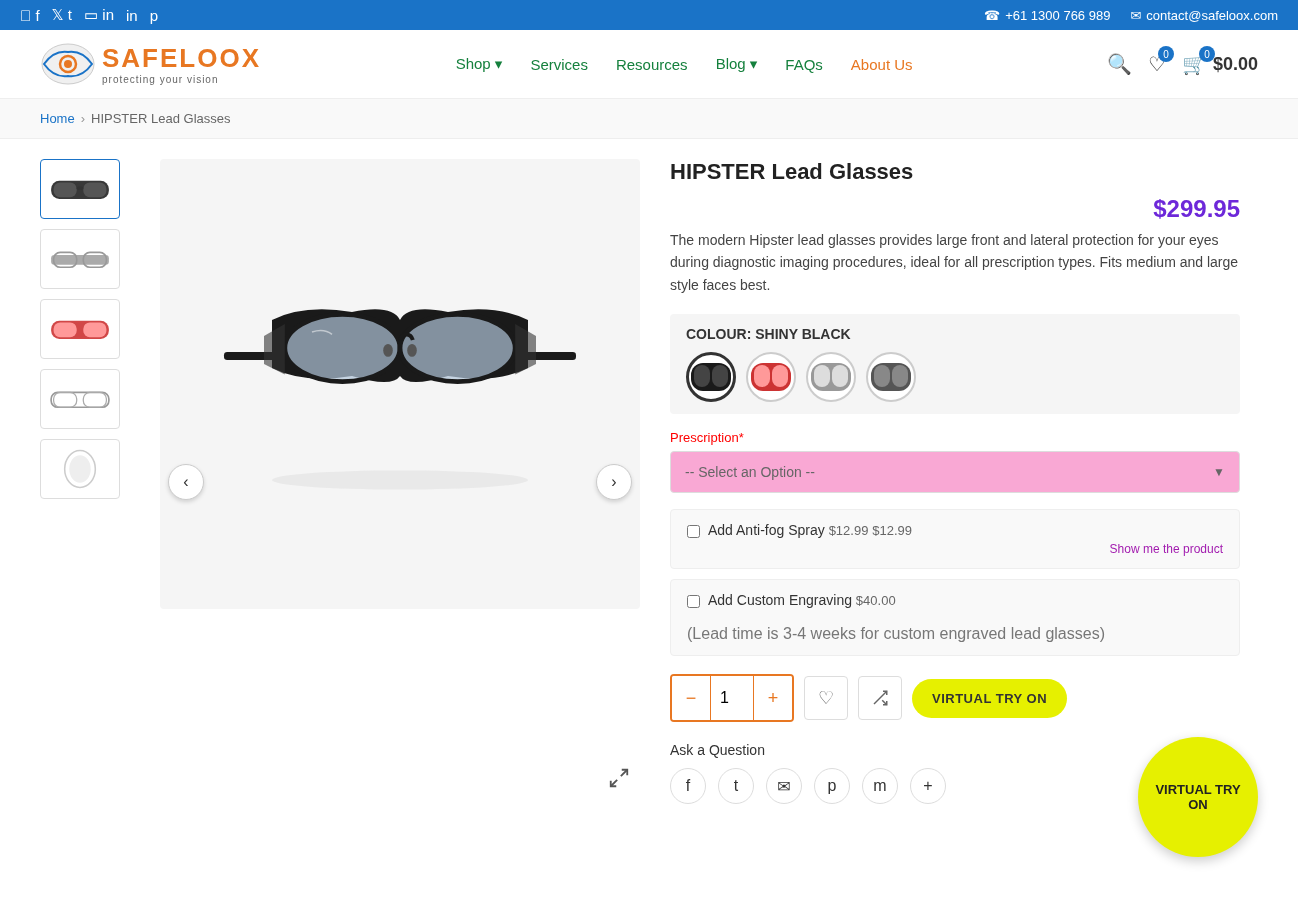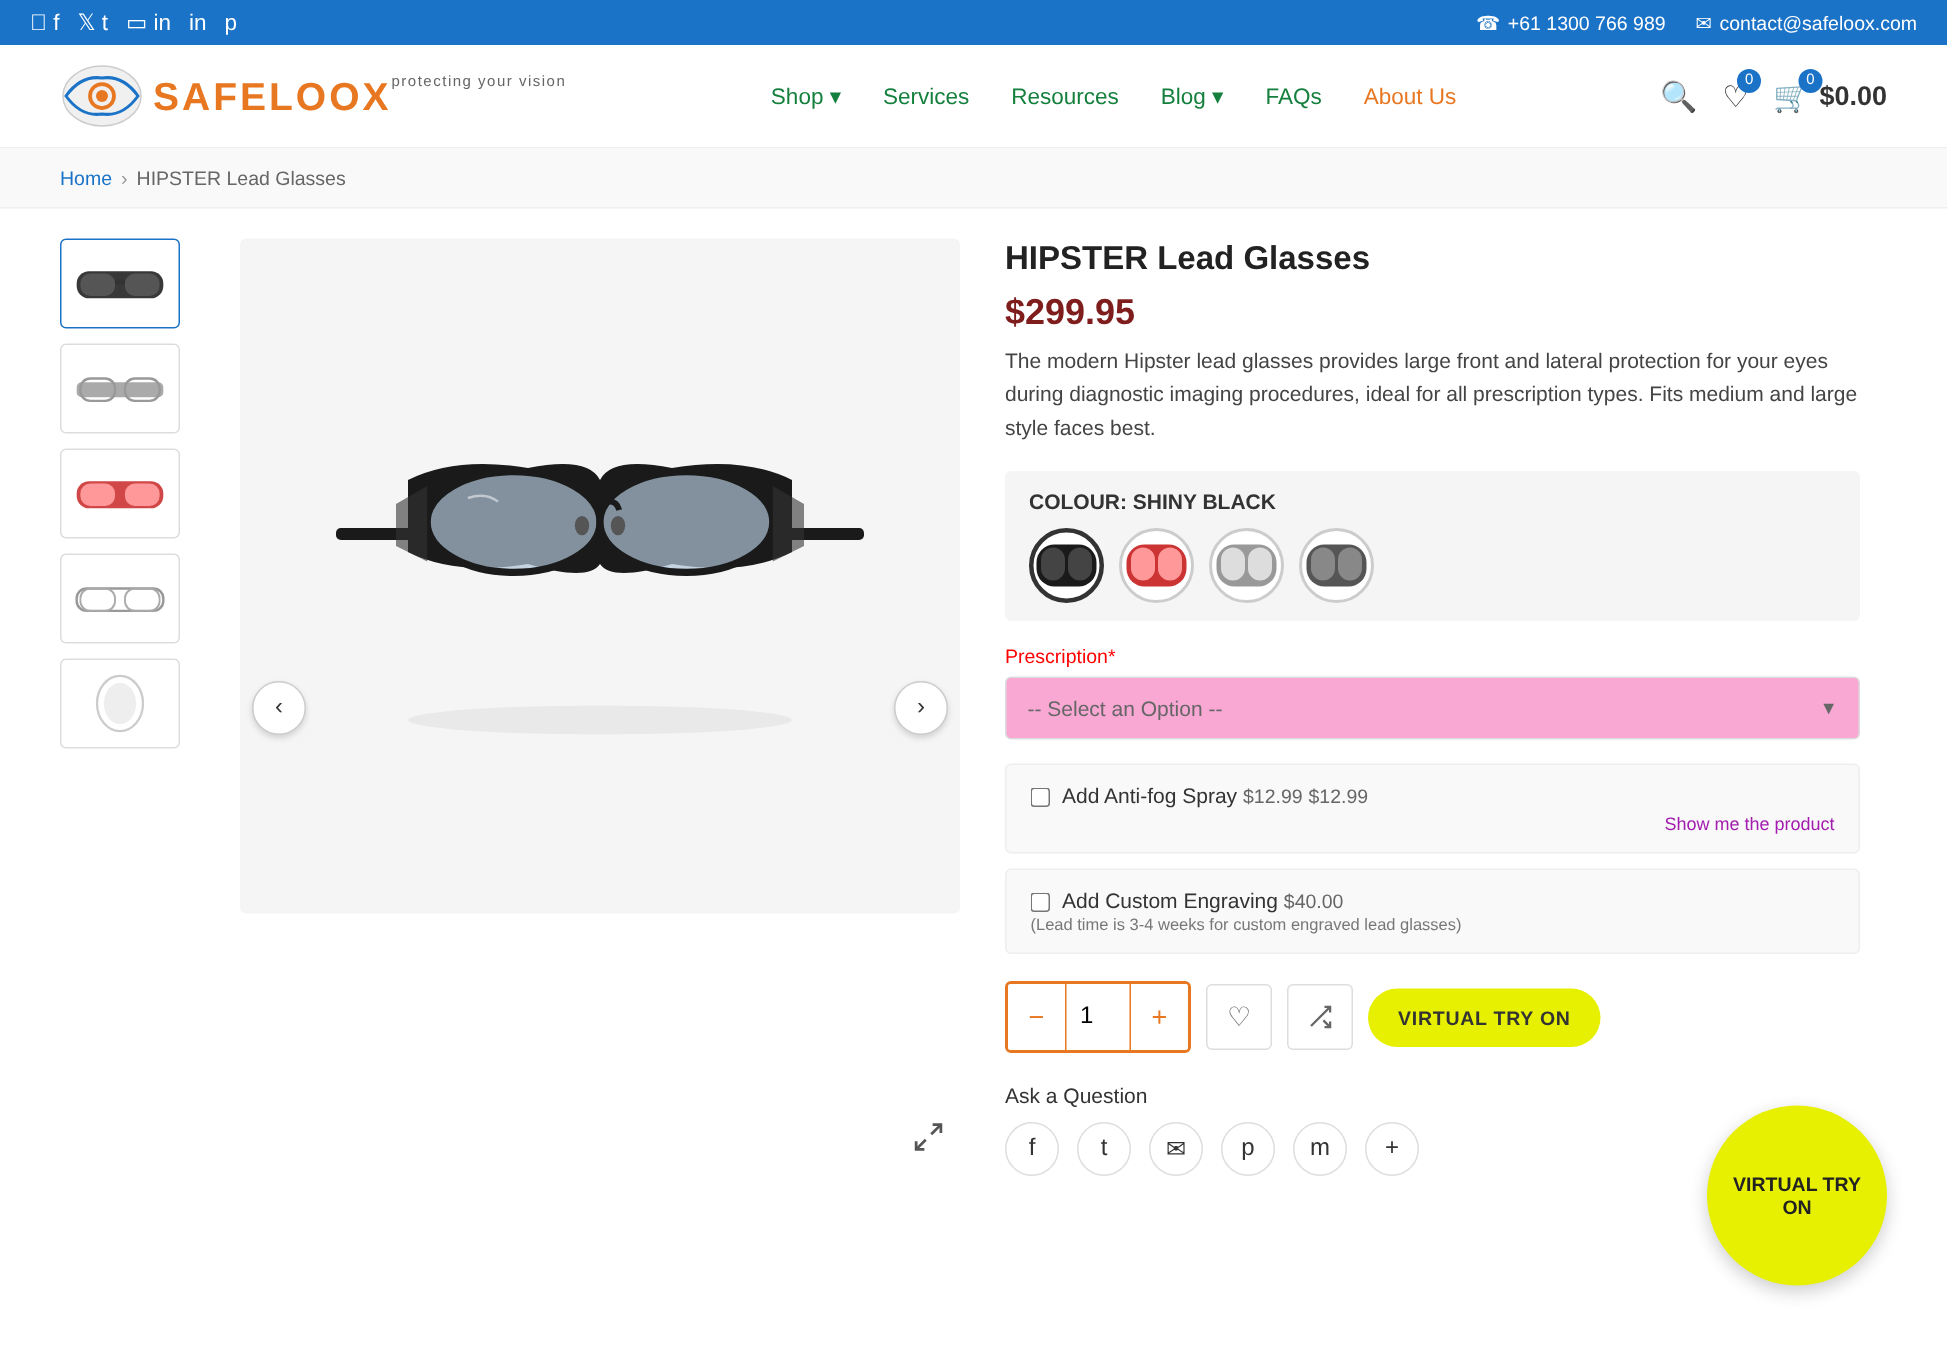--- a/index.html
+++ b/index.html
@@ -21,21 +21,21 @@
     .top-bar-contact span { display: flex; align-items: center; gap: 5px; }
 
     
     .header {
       display: flex;
       align-items: center;
       justify-content: space-between;
       padding: 12px 40px;
       border-bottom: 1px solid #eee;
     }
-    .logo-text { display: flex; }
+    .logo-text { display: flex; flex-direction: column; }
     .logo-name { font-size: 26px; font-weight: bold; color: #e87722; letter-spacing: 2px; }
     .logo-sub { font-size: 10px; color: #666; letter-spacing: 1px; }
 
     nav { display: flex; align-items: center; gap: 28px; }
     nav a { text-decoration: none; color: #15803d; font-size: 15px; font-weight: 500; cursor: pointer; }
     nav a.active { color: #e87722; }
 
     .header-icons { display: flex; align-items: center; gap: 16px; }
     .header-icons .icon-btn { position: relative; cursor: pointer; font-size: 20px; color: #333; }
     .badge {
@@ -115,21 +115,21 @@
     .nav-arrow.left { left: 8px; }
     .nav-arrow.right { right: 8px; }
     .expand-btn {
       position: absolute; bottom: 10px; right: 10px;
       cursor: pointer; font-size: 18px; color: #555;
     }
 
     
     .product-details { flex: 1; min-width: 300px; }
     .product-title { font-size: 22px; font-weight: bold; margin-bottom: 10px; color: #222; }
-    .product-price { font-size: 24px; font-weight: bold; color: #7f1d1d; margin-bottom: 6px; }
+    .product-price { font-size: 24px; font-weight: bold; color: #6d28d9; margin-bottom: 6px; text-align: right; }
     .tax-info { font-size: 13px; color: #666; margin-bottom: 14px; }
     .product-desc { font-size: 14px; color: #444; line-height: 1.6; margin-bottom: 18px; }
 
     
     .colour-section {
       background: #f5f5f5;
       border-radius: 4px;
       padding: 12px 16px;
       margin-bottom: 16px;
     }
@@ -170,21 +170,21 @@
       border: 1px solid #eee;
       border-radius: 4px;
       padding: 12px 16px;
       margin-bottom: 10px;
     }
     .addon-row { display: flex; align-items: flex-start; gap: 8px; }
     .addon-row input[type="checkbox"] { margin-top: 3px; cursor: pointer; }
     .addon-label { font-size: 14px; color: #333; }
     .addon-price { color: #666; font-size: 13px; }
     .addon-link { color: #a21caf; font-size: 12px; cursor: pointer; text-decoration: none; display: block; margin-top: 4px; text-align: right; }
-    .addon-note { font-size: 11px; color: #777; margin-top: 3px; }
+    .addon-note { font-size: 16px; color: #777; margin-top: 17px; }
 
     
     .cart-row {
       display: flex; align-items: center; gap: 10px; margin-top: 18px; flex-wrap: wrap;
     }
     .qty-control {
       display: flex; align-items: center;
       border: 2px solid #e87722; border-radius: 4px;
       overflow: hidden;
     }

